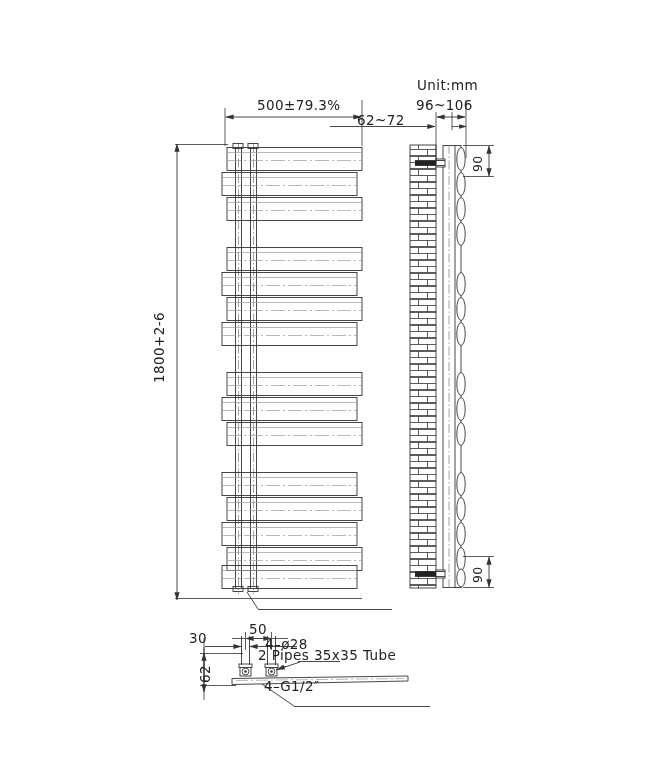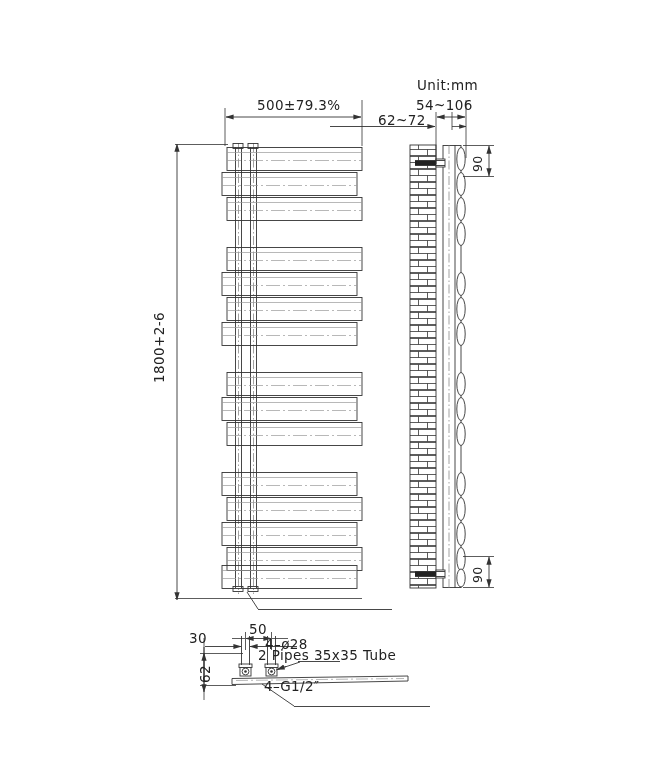--- a/index.html
+++ b/index.html
@@ -241,23 +241,23 @@
 
   </g>
 </svg>
 
 <div class="lbl" style="left:257px;top:99px;">500±79.3%</div>
 
 <div class="lbl rot" style="left:153px;top:383px;">1800+2-6</div>
 
 <div class="lbl" style="left:417px;top:79px;">Unit:mm</div>
 
-<div class="lbl" style="left:378px;top:114px;">62~72</div>
-
-<div class="lbl" style="left:416px;top:99px;">54~106</div>
+<div class="lbl" style="left:357px;top:114px;">62~72</div>
+
+<div class="lbl" style="left:416px;top:99px;">96~106</div>
 
 <div class="lbl sm rot" style="left:472px;top:172px;">90</div>
 
 <div class="lbl sm rot" style="left:472px;top:583px;">90</div>
 
 <div class="lbl" style="left:258px;top:601px;margin-top:48px;">2 Pipes  35x35  Tube</div>
 
 <div class="lbl" style="left:189px;top:632px;">30</div>
 
 <div class="lbl" style="left:249px;top:623px;">50</div>

